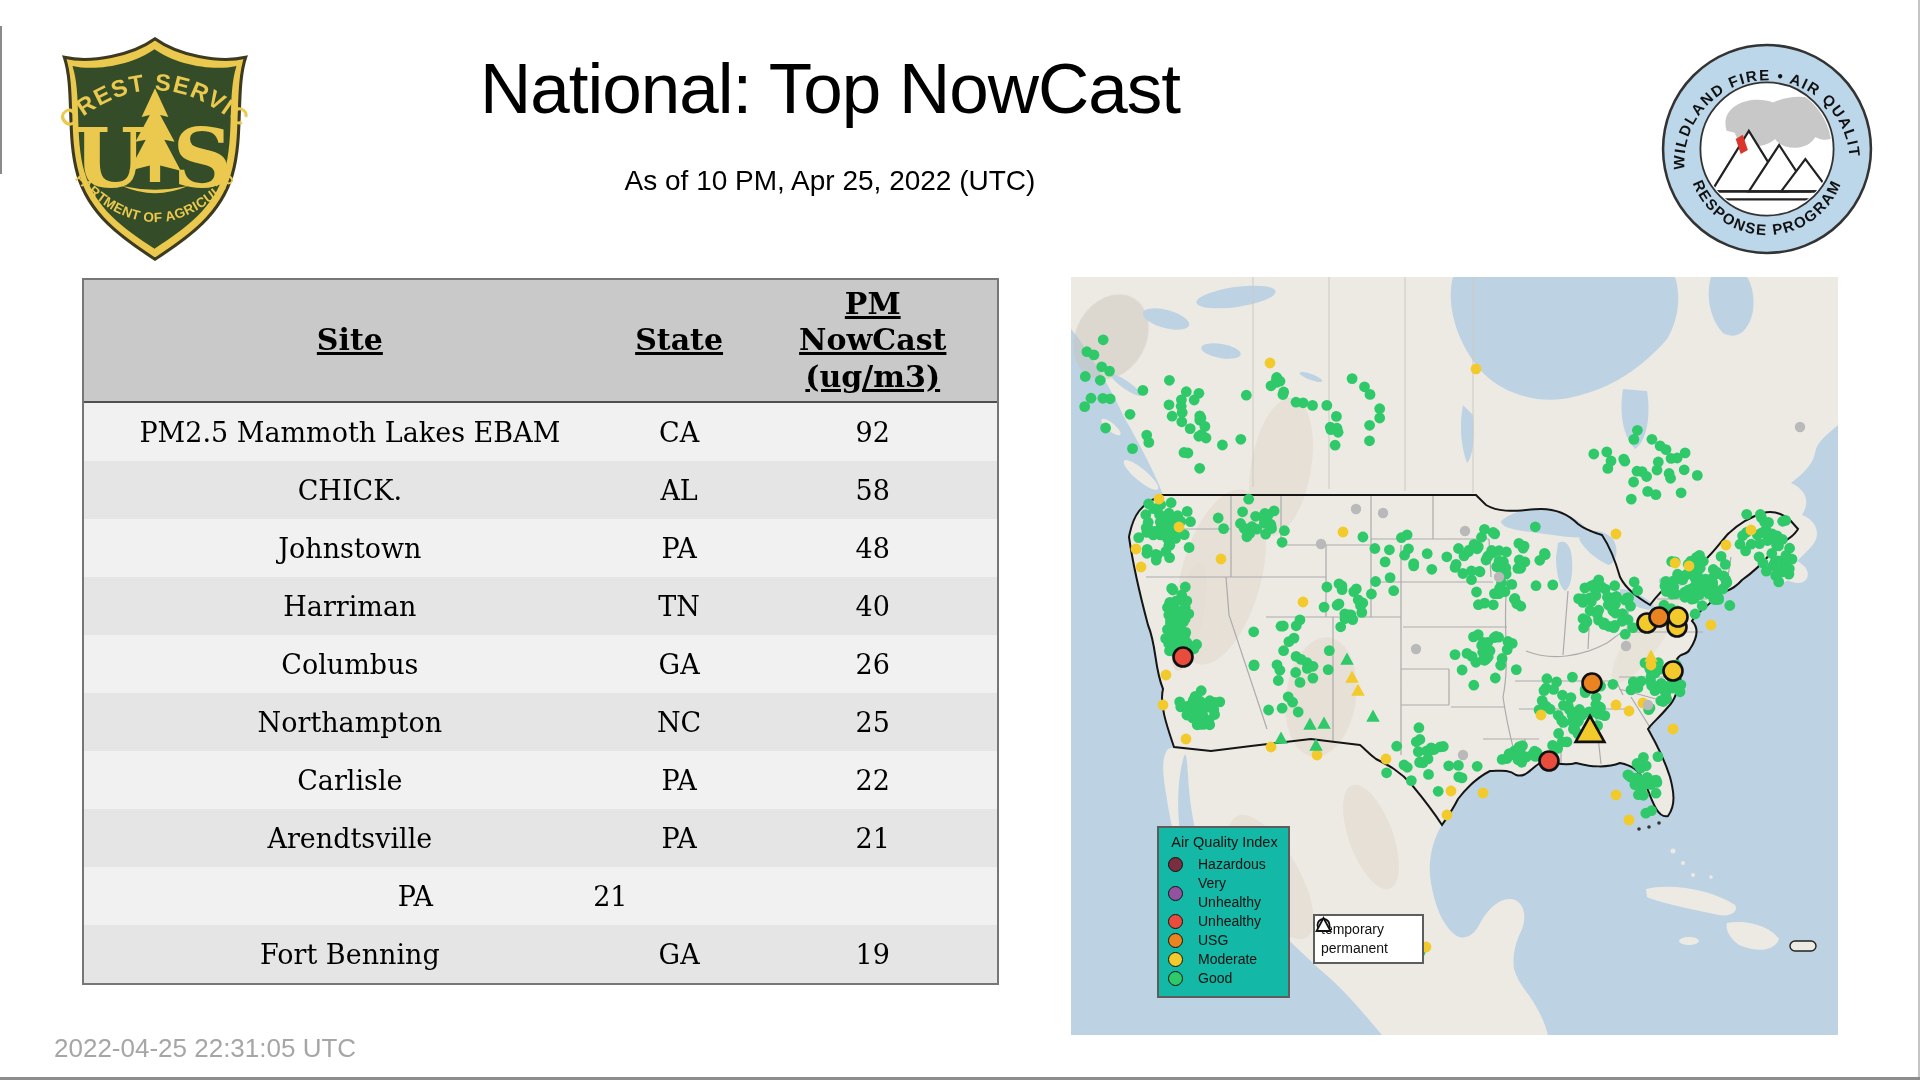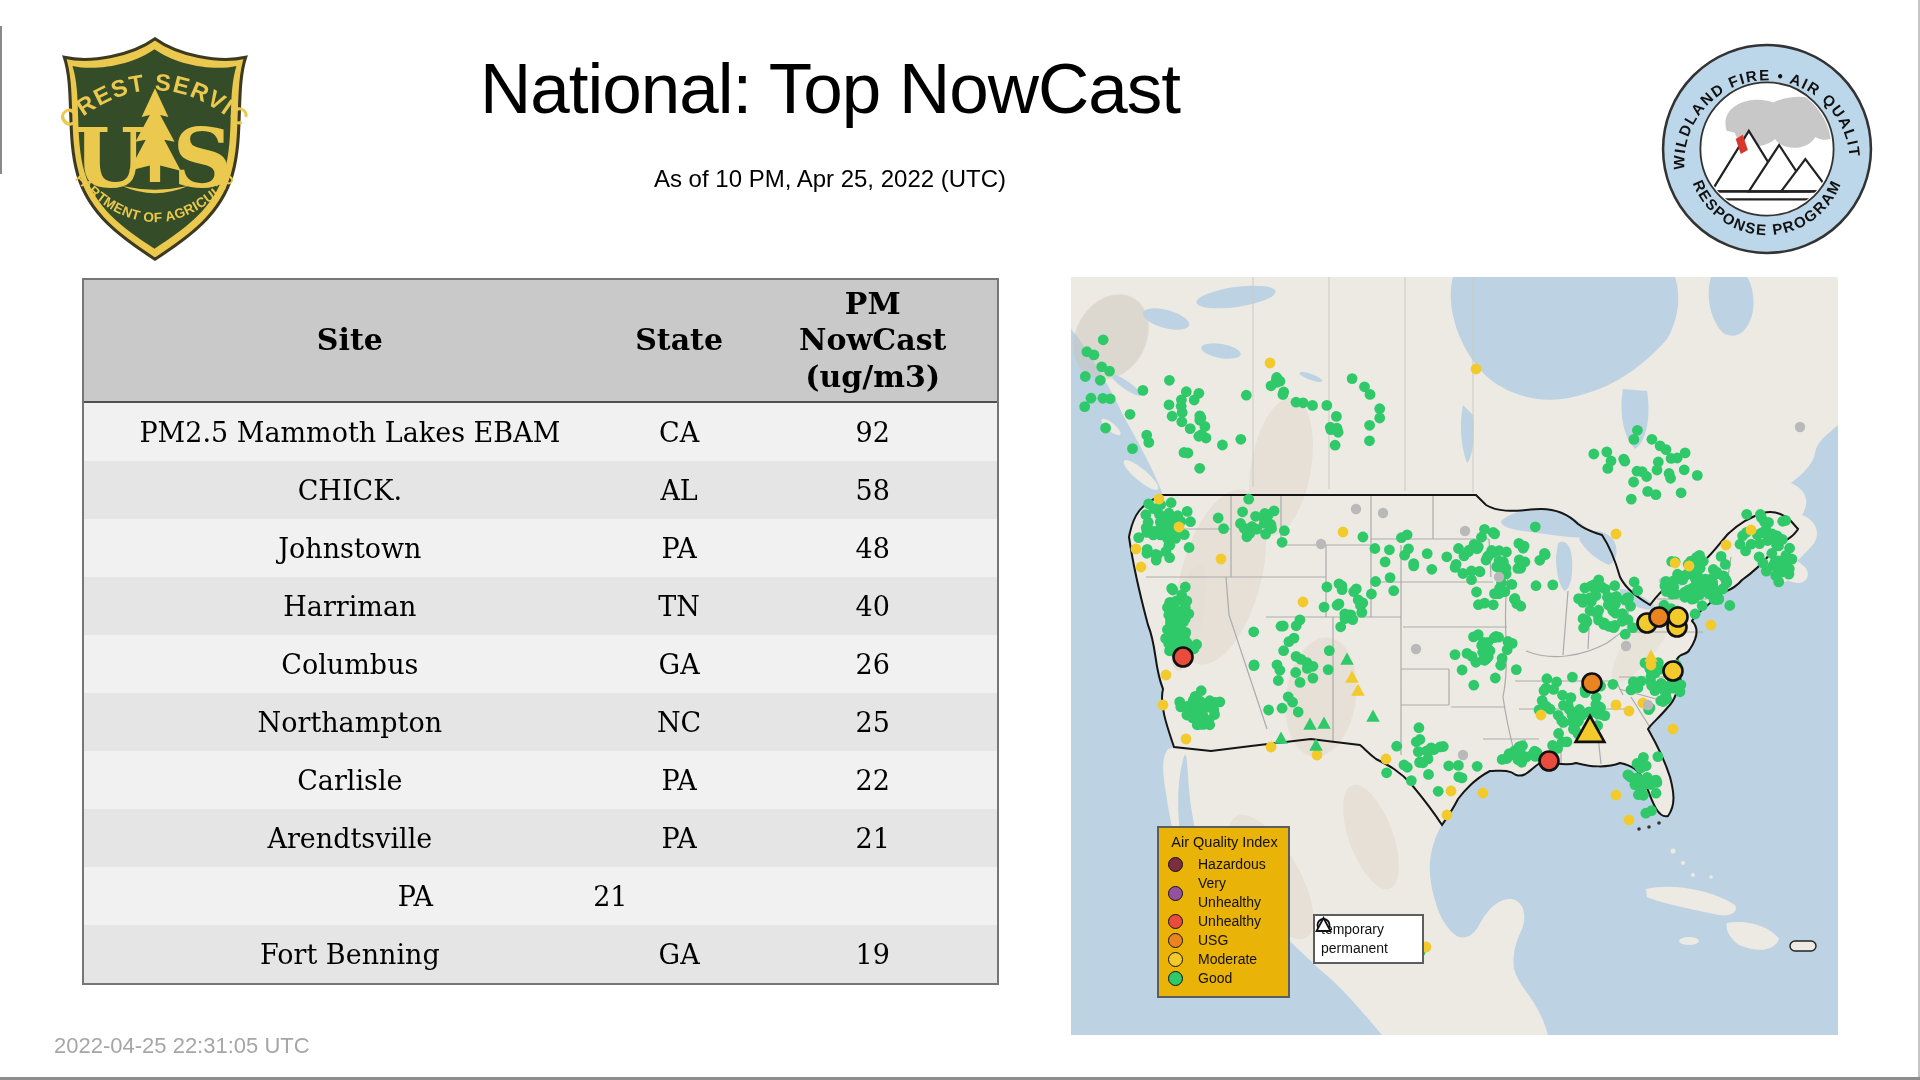--- a/index.html
+++ b/index.html
@@ -3,50 +3,50 @@
 <meta charset="utf-8">
 <style>
   html,body{margin:0;padding:0;background:#fff;}
   body{width:1920px;height:1080px;position:relative;overflow:hidden;
        font-family:"Liberation Sans",sans-serif;color:#000;}
 
   
   .fs-logo{position:absolute;left:52px;top:34px;width:206px;height:230px;}
   .title-wrap{position:absolute;left:110px;top:44px;width:1440px;text-align:center;}
   .title-wrap h1{margin:4px;font-size:71px;font-weight:400;letter-spacing:-1px;}
-  .subtitle{margin-top:36px;font-size:24px;font-weight:400;}
+  .subtitle{margin-top:36px;font-size:28px;font-weight:400;}
   .wf-logo{position:absolute;left:1656px;top:38px;width:222px;height:222px;}
 
   
   .aq-table{position:absolute;left:82px;top:278px;width:913px;
             border:2px solid #767676;font-family:"DejaVu Serif",serif;background:#fff;}
   .thead{display:flex;align-items:center;background:#c9c9c9;border-bottom:2px solid #4f4f4f;height:121px;}
-  .th{font-weight:bold;font-size:30px;text-align:center;white-space:pre-line;line-height:1.22;}
+  .th{font-weight:bold;font-size:30px;text-align:center;white-space:pre-line;line-height:1.22;text-decoration:underline;}
   .col-site{width:57.3%;margin-left:6px;}
   .col-state{width:15.3%;}
   .col-val{width:27.4%;}
   .trow{display:flex;align-items:center;height:58px;font-size:27px;background:#e5e5e5;}
   .trow.alt{background:#f1f1f1;justify-content:center;}
   .td{text-align:center;}
 
   
   .map-wrap{position:absolute;left:1071px;top:277px;width:767px;height:758px;}
   .map-wrap svg{position:absolute;left:0;top:0;}
-  .legend{position:absolute;left:86px;top:549px;width:133px;background:#eab308;
+  .legend{position:absolute;left:86px;top:549px;width:133px;background:#14b8a6;
           border:2px solid #5d5d5d;padding:6px 7px 8px 9px;box-sizing:border-box;}
   .legend-title{font-size:14.5px;text-align:center;margin-bottom:5px;color:#111;}
   .legend-item{display:flex;align-items:center;gap:15px;font-size:14px;line-height:19px;color:#111;}
   .swatch{width:13px;height:13px;border-radius:50%;border:1.7px solid #111;flex:none;}
   .shape-legend{position:absolute;left:242px;top:637px;width:111px;background:#fff;
           border:2px solid #5d5d5d;padding:4px 6px;box-sizing:border-box;}
   .shape-item{display:flex;align-items:center;gap:6px;font-size:14px;line-height:19px;color:#111;}
   .shape-item svg{flex:none;}
 
   
-  .timestamp{position:absolute;left:54px;top:1033px;font-size:22px;color:#a6a6a6;}
+  .timestamp{position:absolute;left:54px;top:1033px;font-size:26px;color:#a6a6a6;}
   .edge-right{position:absolute;right:0;top:0;width:2px;height:1080px;background:#c4c4c4;}
   .edge-bottom{position:absolute;left:0;top:1077px;width:1920px;height:3px;background:#8d8d8d;}
   .edge-left{position:absolute;left:0;top:26px;width:2px;height:148px;background:#8a8a8a;}
 </style>
 </head>
 <body>
 
 <div>
 
   <div class="fs-logo">

